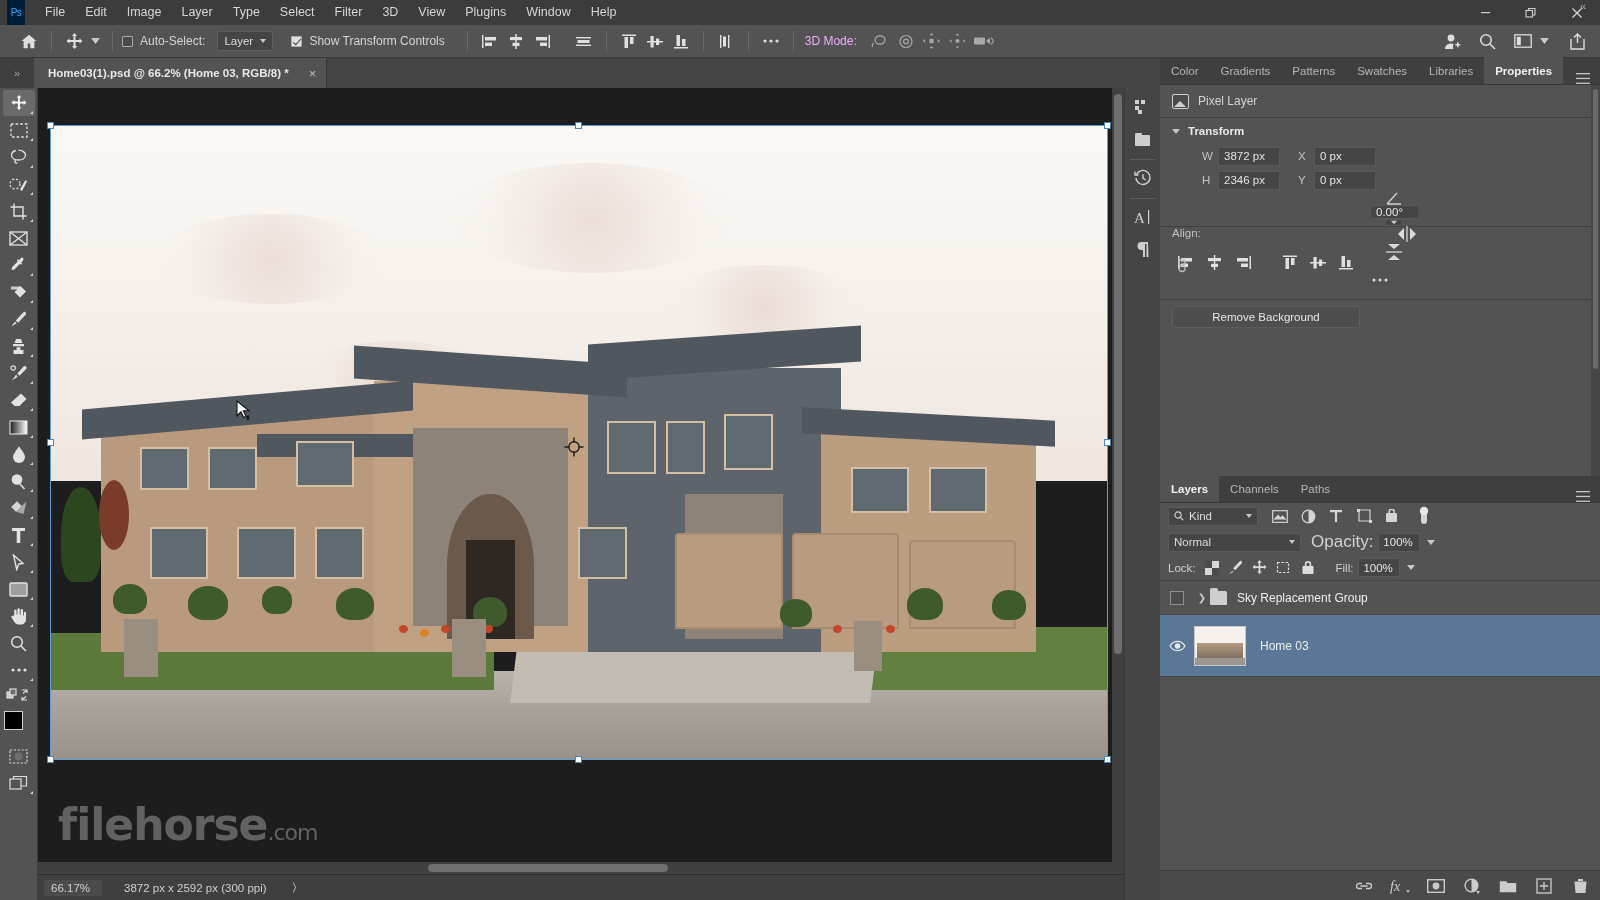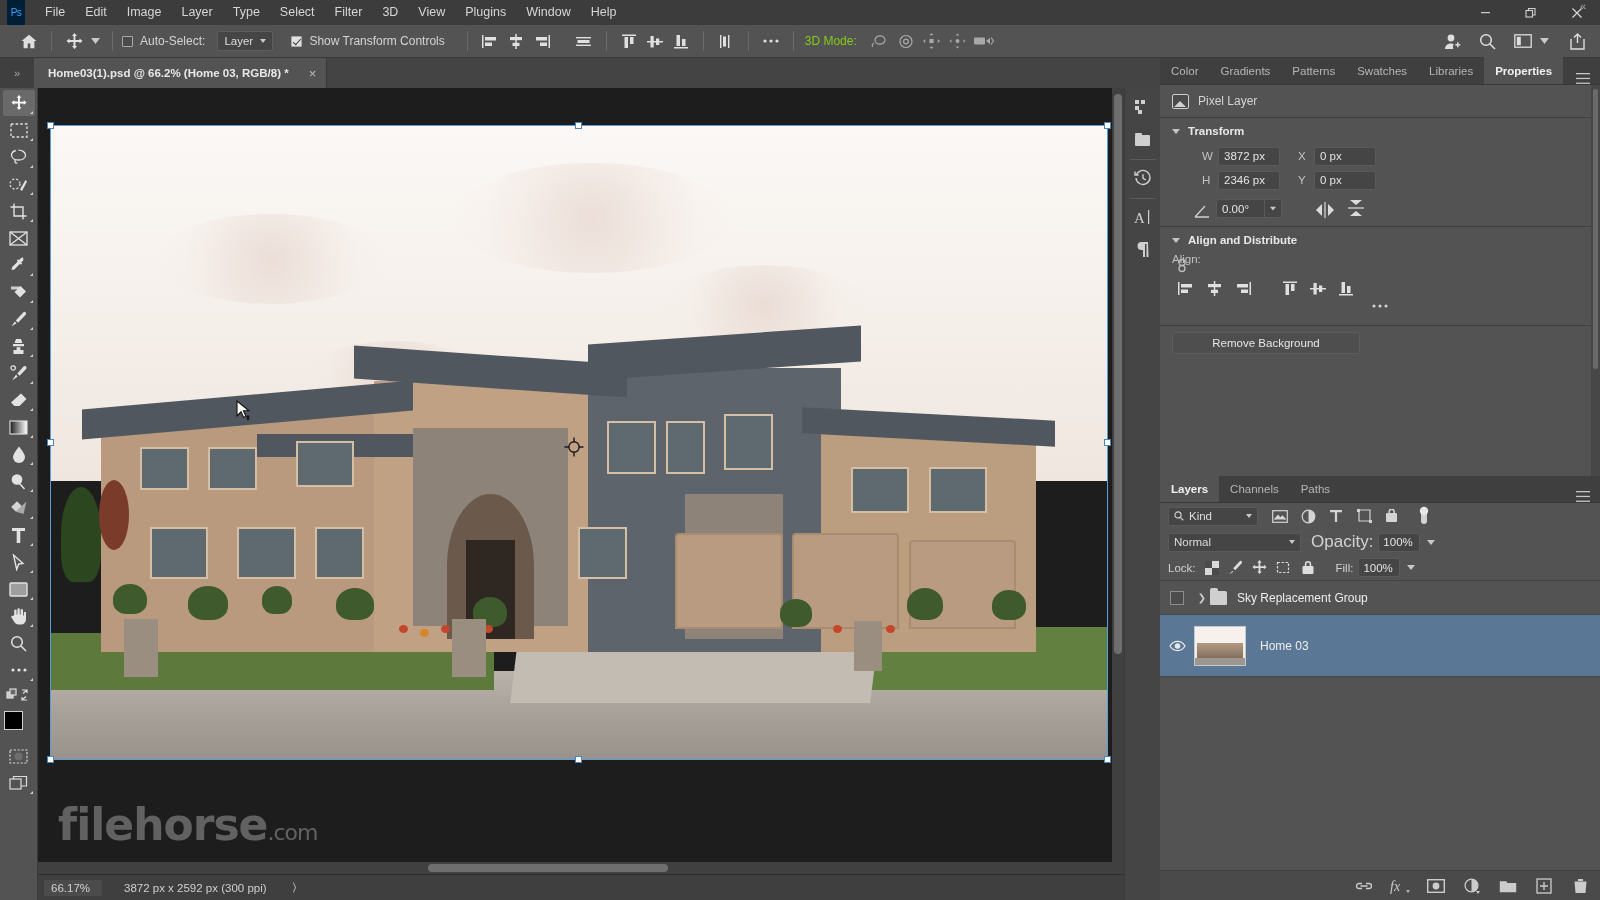--- a/index.html
+++ b/index.html
@@ -40,21 +40,21 @@
     position:absolute; top:25px; left:0; width:1600px; height:33px;
     background:#535353; display:flex; align-items:center;
     border-bottom:1px solid #3a3a3a;
   }
   .ob-sep { width:1px; height:20px; background:#6b6b6b; margin:0 9px; }
   .ob-icon {
     width:26px; height:24px; display:flex; align-items:center; justify-content:center;
     color:#d8d8d8;
   }
   .ob-text { color:#d4d4d4; font-size:12px; margin:0 4px; }
-  .ob-label-dim { color:#84cc16; font-size:12px; }
+  .ob-label-dim { color:#f0abfc; font-size:12px; }
   .cbx {
     width:11px; height:11px; border:1px solid #a8a8a8; background:#4a4a4a;
     display:inline-block; vertical-align:middle; position:relative; border-radius:1px;
   }
   .cbx.on { background:#e0e0e0; }
   .cbx.on:after {
     content:""; position:absolute; left:3px; top:0px; width:3px; height:7px;
     border:solid #303030; border-width:0 1.6px 1.6px 0; transform:rotate(42deg);
   }
   .ob-select {
@@ -230,21 +230,21 @@
   }
   .field-row { display:flex; align-items:center; height:24px; margin-left:42px; }
   .f-lab { width:16px; color:#c2c2c2; font-size:11.5px; }
   .f-in {
     background:#454545; border:1px solid #5a5a5a; border-radius:2px;
     height:19px; width:62px; padding:0 5px; font-size:11.5px; color:#e4e4e4;
     display:flex; align-items:center;
   }
   .f-gap { width:18px; }
   .link-ico { position:absolute; left:16px; top:172px; color:#bdbdbd; font-size:14px; }
-  .angle-row { display:flex; align-items:flex-end; height:26px; margin-left:28px; }
+  .angle-row { display:flex; align-items:center; height:26px; margin-left:28px;flex-direction:column; }
   .align-row { display:flex; align-items:center; padding-left:12px; height:30px; }
   .align-btn {
     width:28px; height:24px; display:flex; align-items:center; justify-content:center;
     color:#e0e0e0;
   }
   .qa-btn {
     margin:6px 0 0 12px; width:188px; height:22px; background:#4e4e4e;
     border:1px solid #5d5d5d; border-radius:2px; display:flex;
     align-items:center; justify-content:center; font-size:11.5px; color:#e6e6e6;
   }
@@ -934,24 +934,20 @@
           <svg width="16" height="20" viewBox="0 0 16 20" fill="#dcdcdc">
               <path d="M2 2h12L8 7z"></path>
               <path d="M2 18h12l-6-5z"></path>
               <rect x="0" y="9.4" width="16" height="1.2"></rect>
             </svg>
         </span>
       </div>
 
       <div class="sect-divider" style="margin-top:8px;"></div>
 
-      <div class="sect-head">
-        <span class="twisty"></span>
-        <span>Align and Distribute</span>
-      </div>
       <div style="padding-left:12px; font-size:11.5px; color:#c0c0c0; height:20px;">Align:</div>
       <div class="align-row">
         <div class="align-btn">
           <svg width="17" height="15" viewBox="0 0 17 15" fill="#e0e0e0">
               <rect x="0" y="1" width="1.5" height="13"></rect>
               <rect x="3" y="3" width="11" height="3.5"></rect>
               <rect x="3" y="8.5" width="7" height="3.5"></rect>
             </svg>
         </div>
         <div class="align-btn">

